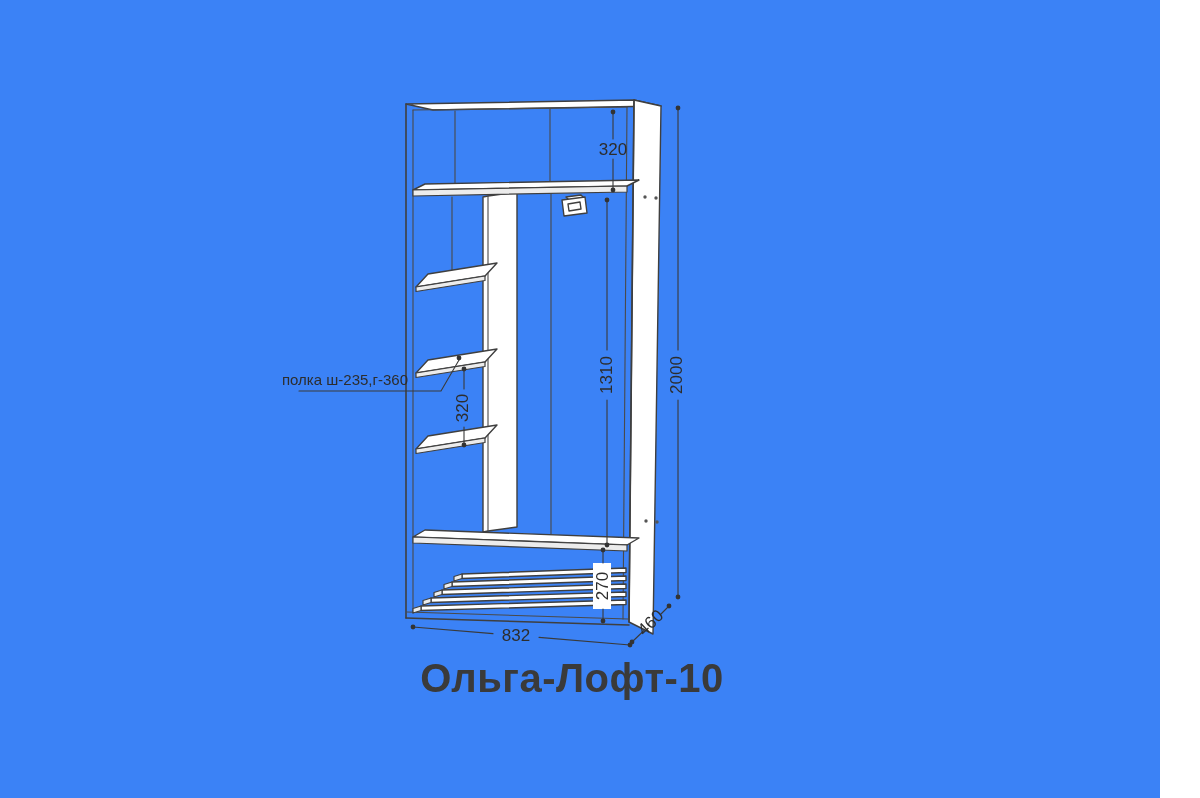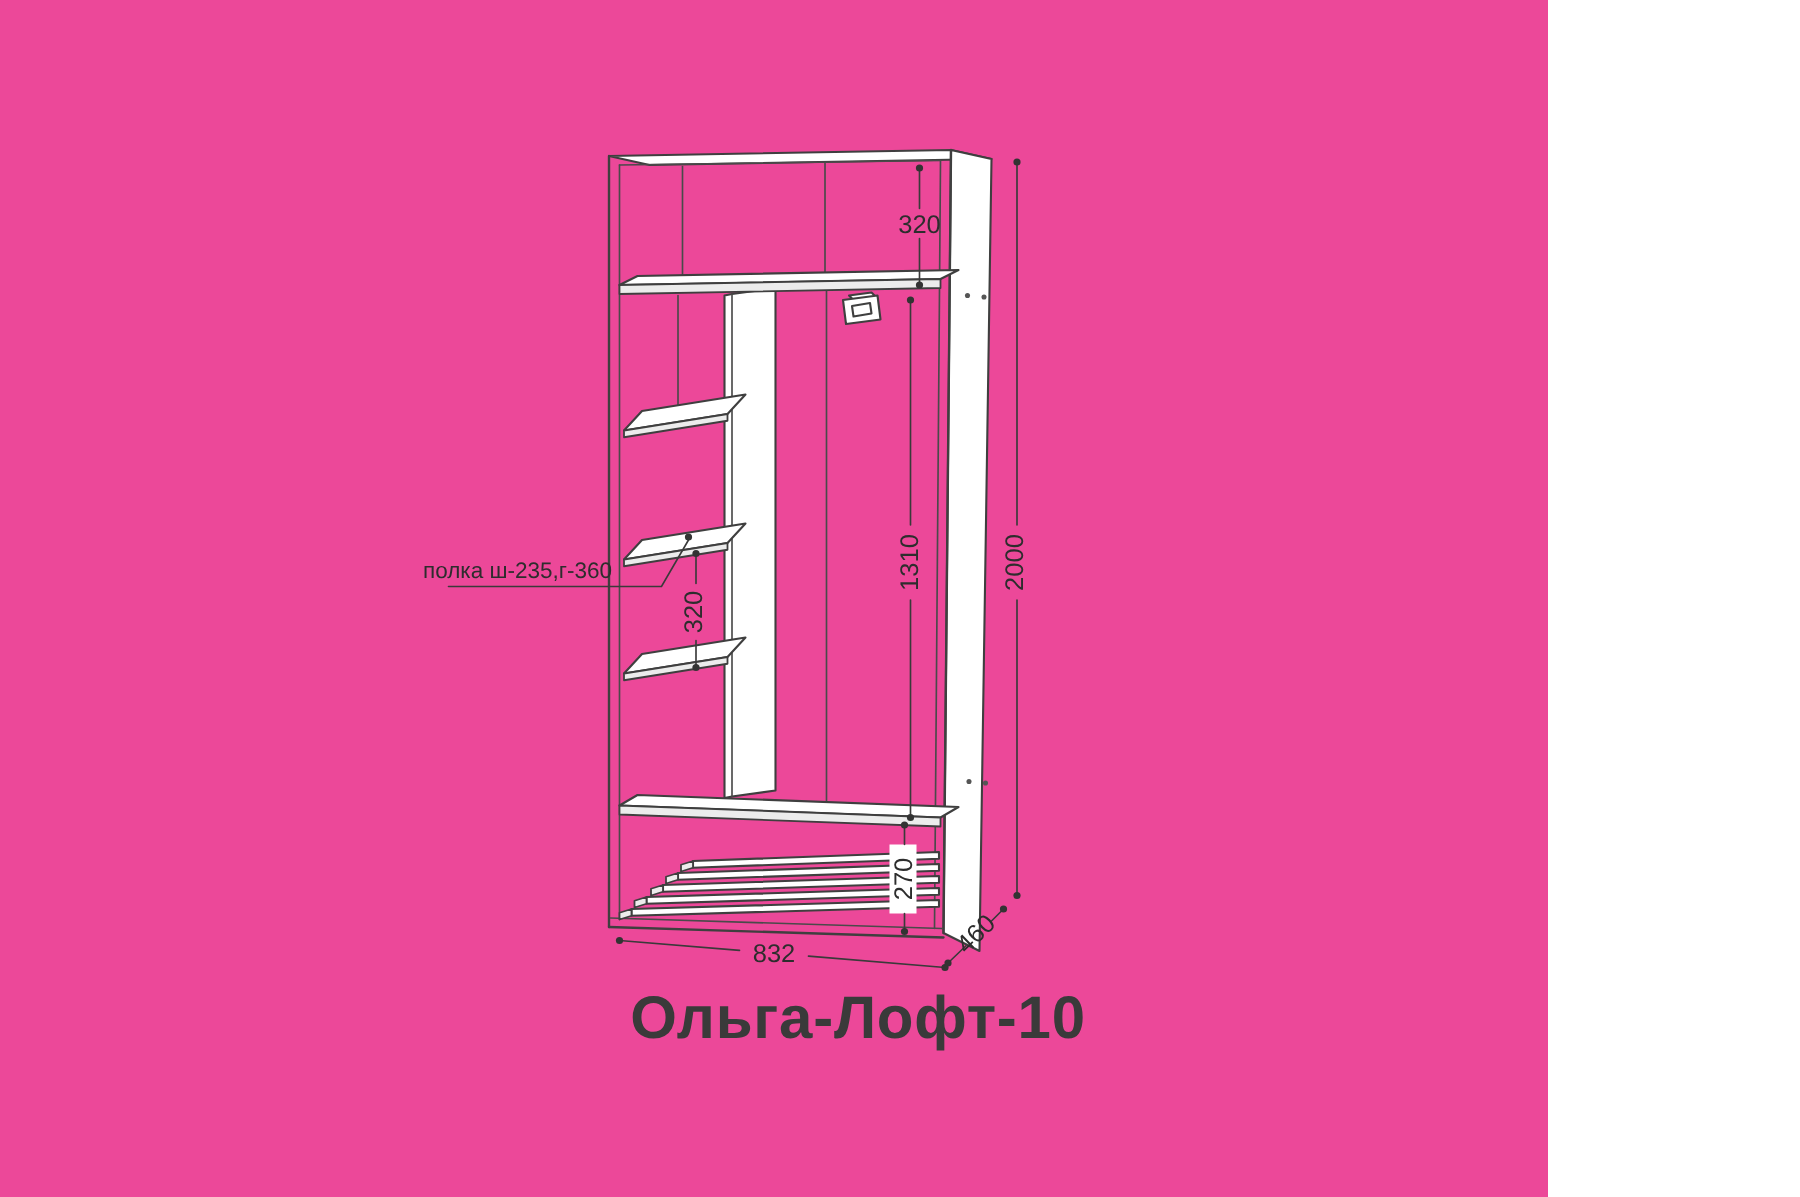--- a/index.html
+++ b/index.html
@@ -1,17 +1,17 @@
 <!DOCTYPE html>
 <html><head>
 <meta charset="utf-8">
 <style>
   html,body{margin:0;padding:0;background:#ffffff;}
   body{width:1200px;height:798px;overflow:hidden;font-family:"Liberation Sans",sans-serif;}
-  .stage{position:relative;width:1032px;height:798px;background:#ec4899;}
+  .stage{position:relative;width:1160px;height:798px;background:#3b82f6;}
   svg{display:block;}
   .ln{stroke:#3f3f3f;stroke-width:1.6;fill:none;stroke-linecap:round;stroke-linejoin:round;}
   .ln-thin{stroke:#4a4a4a;stroke-width:1.1;fill:none;stroke-linecap:round;}
   .face{fill:#ffffff;stroke:#3f3f3f;stroke-width:1.4;stroke-linejoin:round;}
   .band{fill:#ececec;stroke:#3f3f3f;stroke-width:1.2;stroke-linejoin:round;}
   .dim{stroke:#3a3a3a;stroke-width:1.1;fill:none;stroke-linecap:round;}
   .dot{fill:#333333;}
   .pin{fill:#555555;}
   .dim-text{font-size:17px;fill:#2d2d2d;}
   .label-text{font-size:15px;fill:#2d2d2d;}

